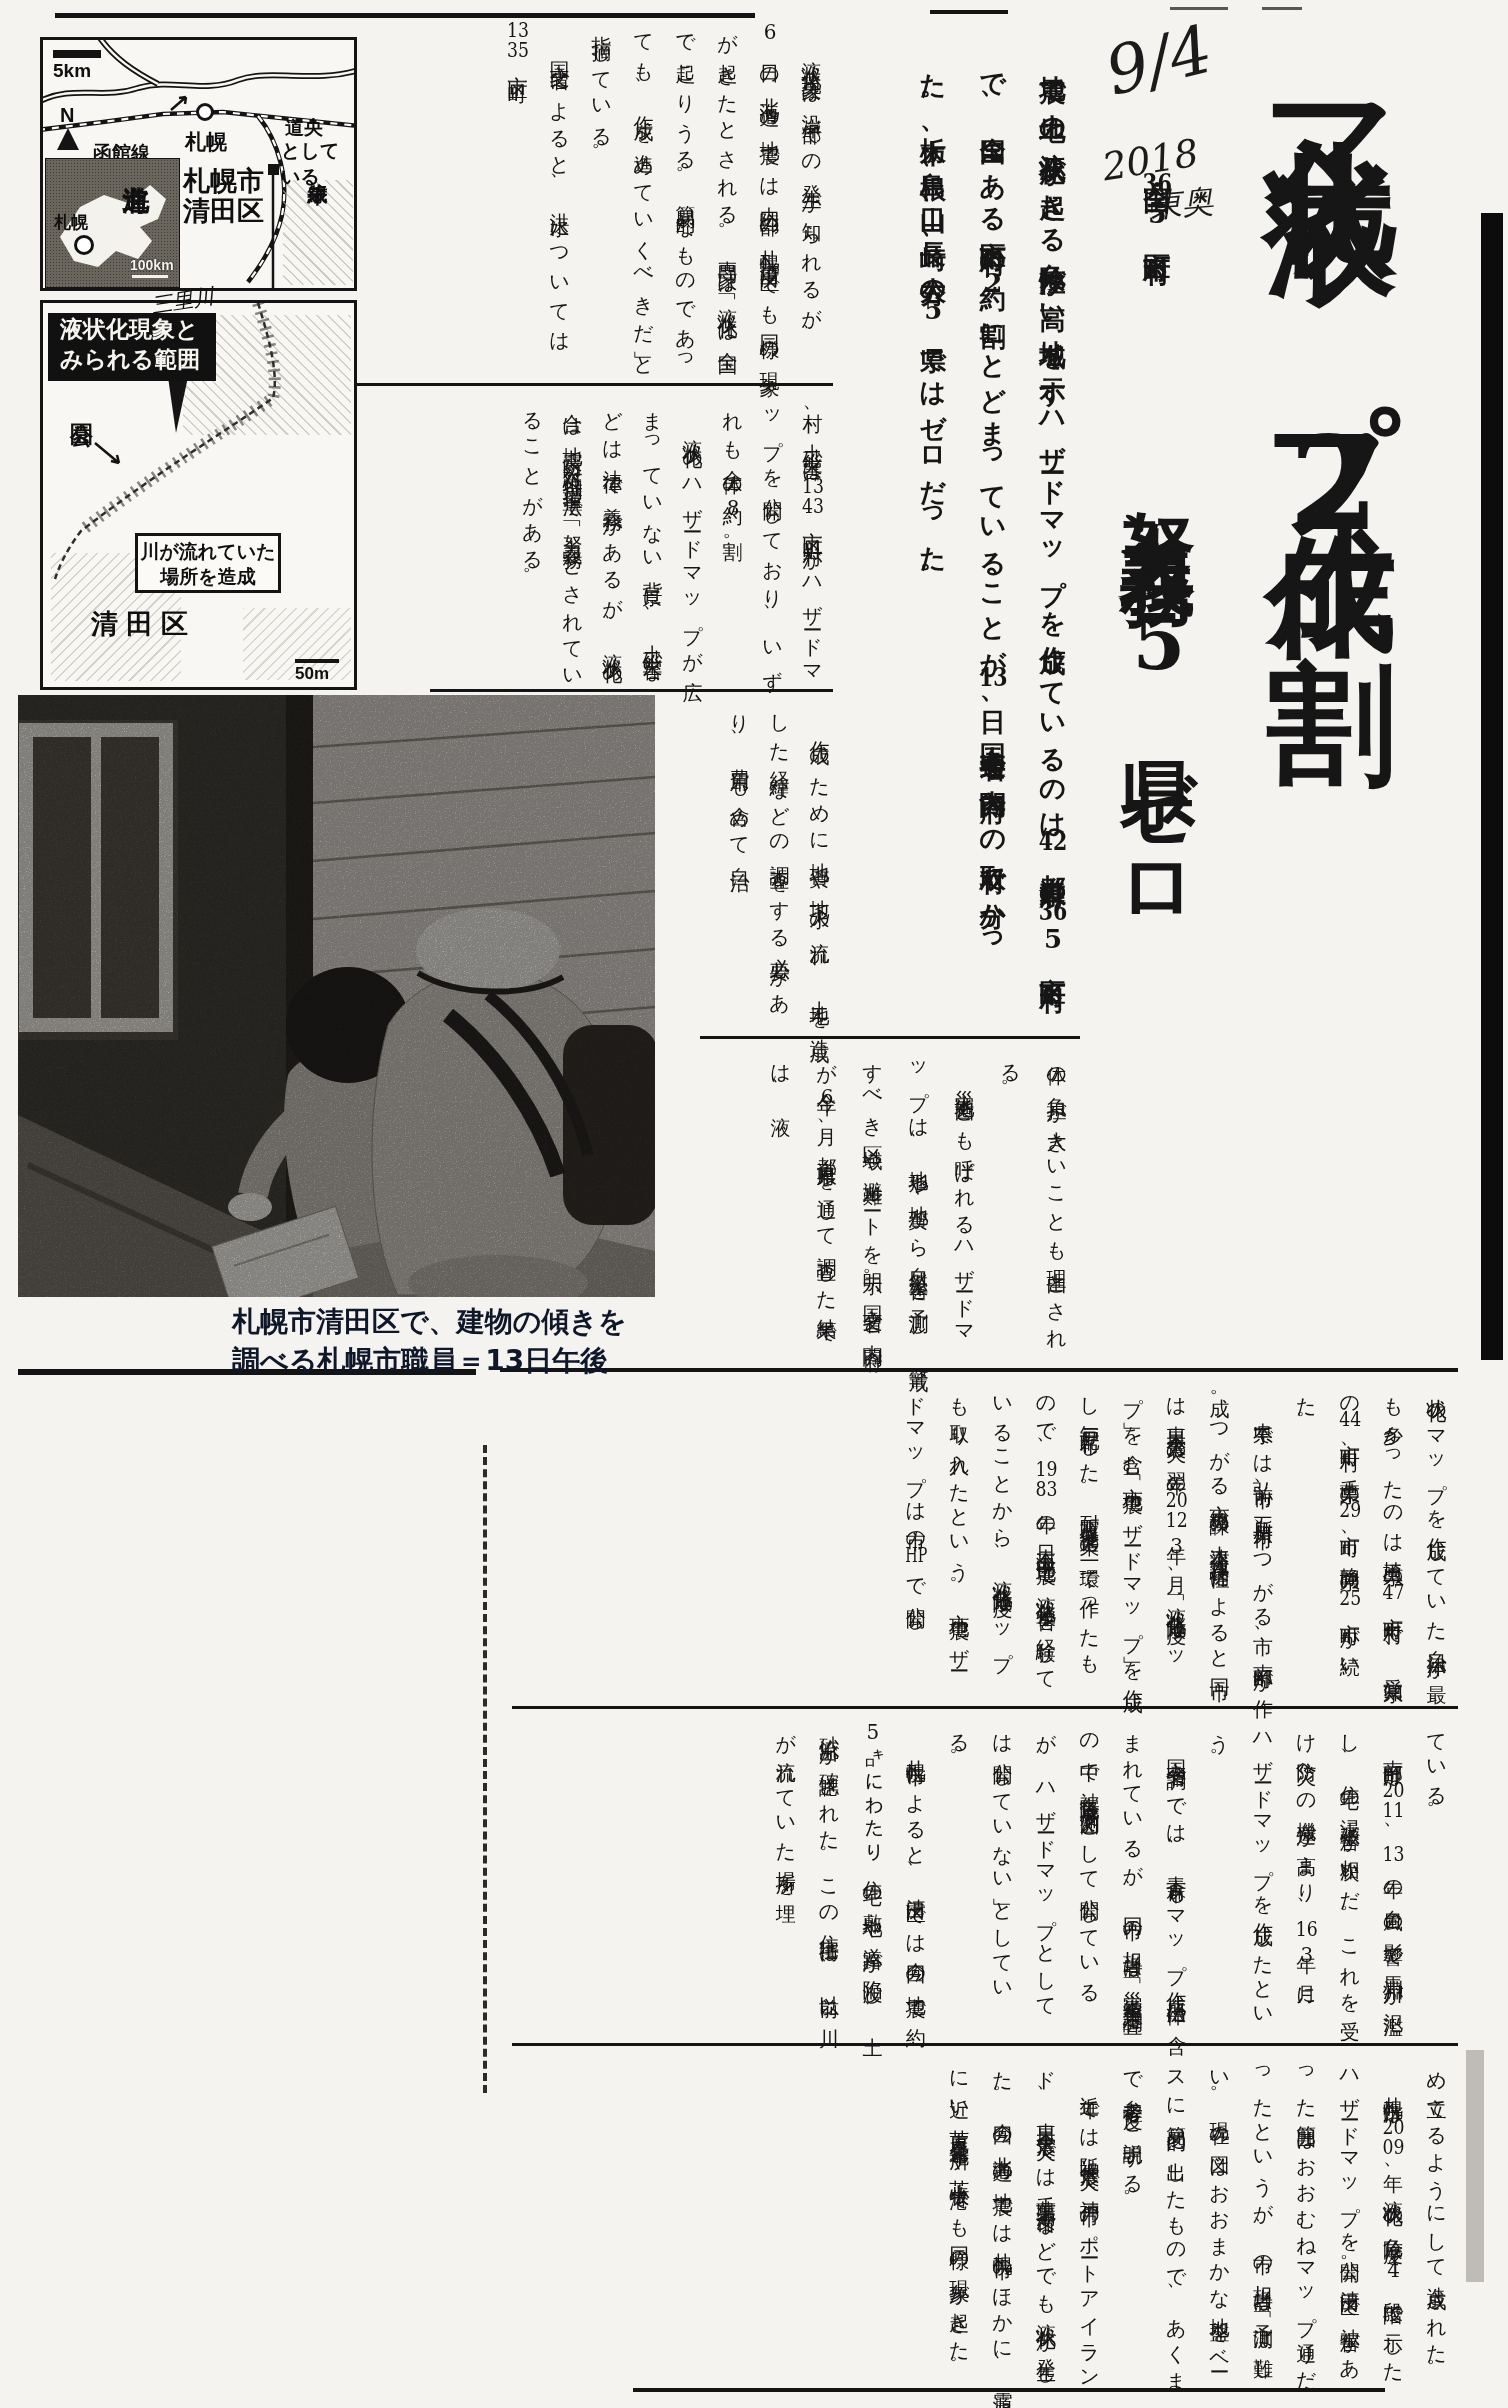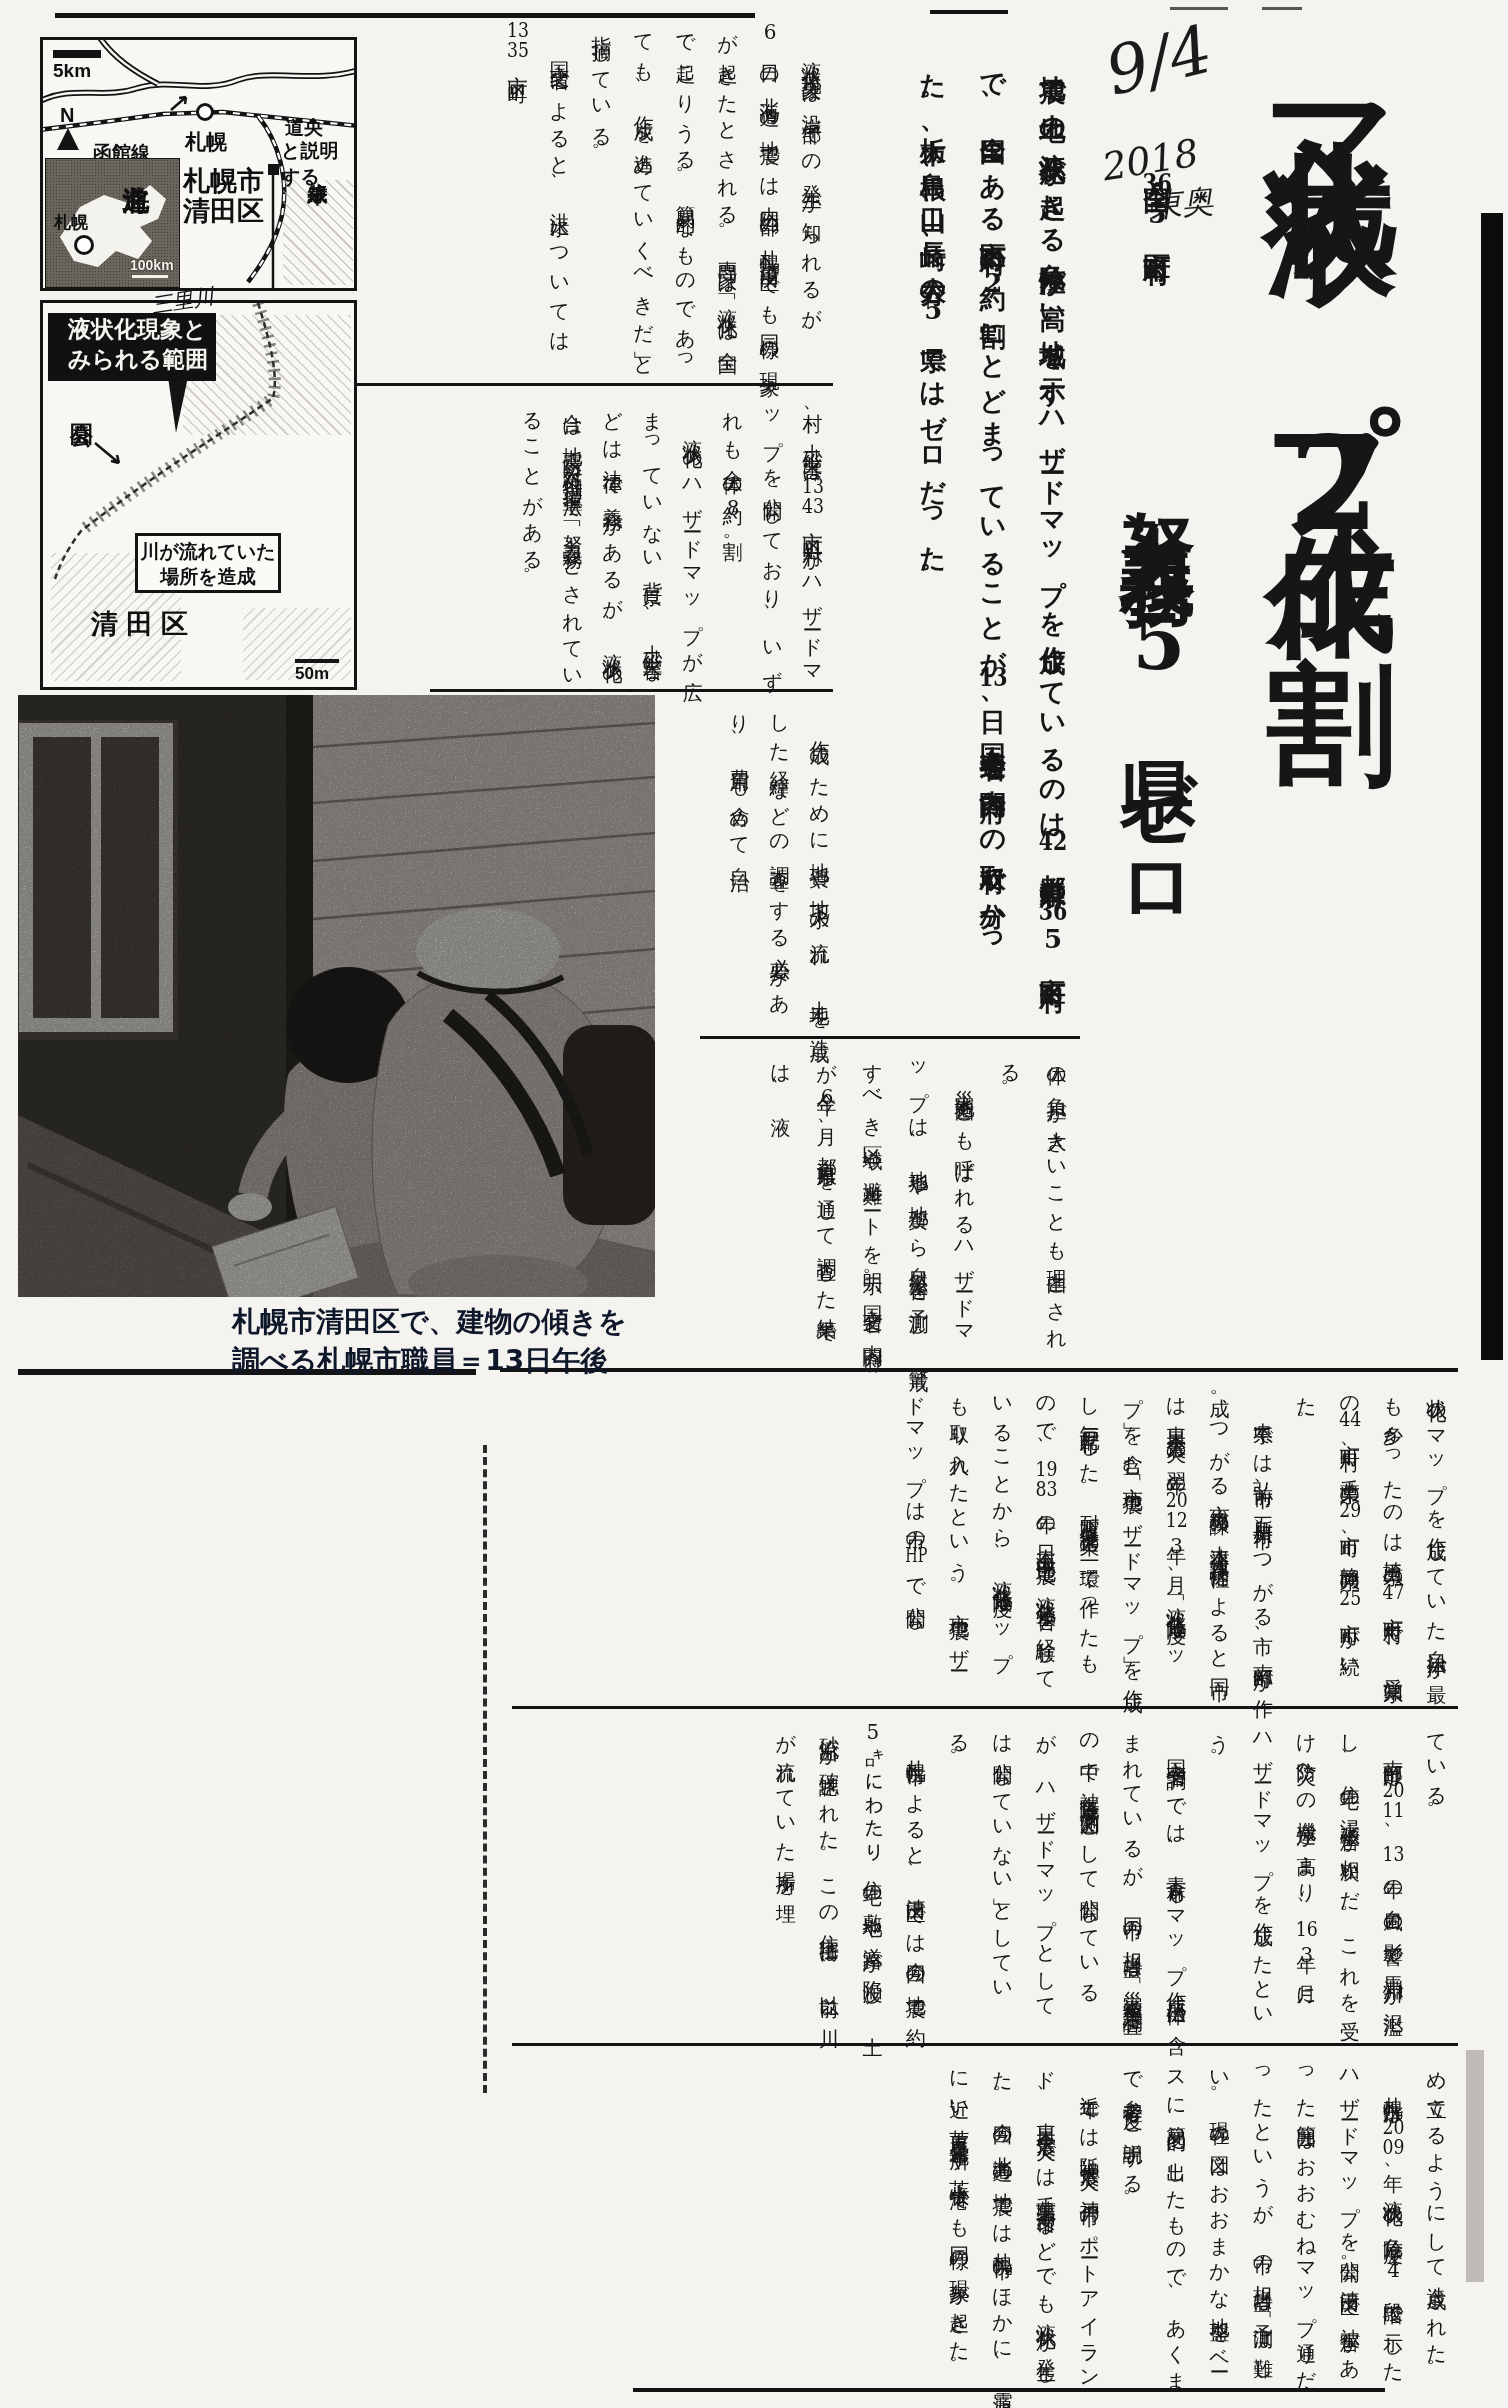--- a/index.html
+++ b/index.html
@@ -92,21 +92,21 @@
       <line x1="230" y1="135" x2="230" y2="248" stroke="#141414" stroke-width="2.5"></line>
     </svg>
     <div class="abs hatch45" style="left:240px;top:140px;width:70px;height:105px;opacity:.6;"></div>
     <div class="abs" style="left:10px;top:10px;width:48px;height:8px;background:#141414;"></div>
     <div class="mlabel" style="left:10px;top:20px;font-size:19px;">5km</div>
     <div class="mlabel" style="left:17px;top:64px;font-size:20px;">N</div>
     <div class="abs" style="left:14px;top:88px;width:0;height:0;border-left:11px solid transparent;border-right:11px solid transparent;border-bottom:22px solid #141414;"></div>
     <div class="mlabel" style="left:50px;top:100px;font-size:19px;">函館線</div>
     <div class="mlabel" style="left:142px;top:88px;font-size:21px;">札幌</div>
     <div class="mlabel" style="left:242px;top:75px;font-size:19px;">道央</div>
-    <div class="mlabel" style="left:238px;top:98px;font-size:19px;">と説明する</div>
+    <div class="mlabel" style="left:238px;top:98px;font-size:19px;">としている</div>
     <div class="v mlabel" style="left:262px;top:128px;font-size:20px;height:110px;font-family:'DejaVu Sans',sans-serif;">千歳線</div>
     <div class="mlabel" style="left:140px;top:126px;font-size:27px;line-height:1.12;">
       <div>札幌市</div>
       <div>清田区</div>
     </div>
     
     <div class="abs" style="left:2px;top:118px;width:133px;height:128px;background:#6a665e;background-image:radial-gradient(#413d37 1px,transparent 1px);background-size:3px 3px;border:1px solid #141414;">
       <svg width="133" height="128" viewBox="0 0 133 128">
         <path d="M14,78 L34,48 L58,36 L82,44 L104,26 L120,40 L112,60 L94,68 L106,82 L92,100 L70,92 L52,108 L28,102 Z" fill="#f4f2ec" stroke="none"></path>
       </svg>
@@ -122,21 +122,21 @@
     <div class="abs hatch45" style="left:140px;top:12px;width:168px;height:120px;opacity:.55;"></div>
     <div class="abs hatch315" style="left:8px;top:250px;width:130px;height:128px;opacity:.5;"></div>
     <div class="abs hatch315" style="left:200px;top:305px;width:108px;height:72px;opacity:.45;"></div>
     <svg width="311" height="384" viewBox="0 0 311 384" style="position:absolute;left:0;top:0;">
       <path d="M215,0 C226,35 236,72 230,95 C180,130 120,165 38,228" fill="none" stroke="#555" stroke-width="12" stroke-dasharray="2.5,6" opacity=".7"></path>
       <path d="M215,0 C226,35 236,72 230,95 C180,130 120,165 38,228 C26,244 18,258 12,276" fill="none" stroke="#2d2d2d" stroke-width="2.5" stroke-dasharray="6,4"></path>
       <polygon points="125,74 145,74 133,130" fill="#141414"></polygon>
       <path d="M52,140 L76,160 M76,160 l-8,-2 M76,160 l-2,-8" stroke="#141414" stroke-width="2.5" fill="none"></path>
     </svg>
     <div class="abs blackbox" style="left:5px;top:10px;width:168px;height:66px;padding-top:2px;">
-      <div class="mlabel" style="position:static;font-size:23px;line-height:1.3;padding-left:20px;color:#f6f4ef;">
+      <div class="mlabel" style="position:static;font-size:23px;line-height:1.3;padding-left:12px;color:#f6f4ef;">
         <div>液状化現象と</div>
         <div>みられる範囲</div>
       </div>
     </div>
     <div class="mlabel" style="left:108px;top:-16px;font-size:21px;font-style:italic;font-weight:400;transform:rotate(-9deg);font-family:'DejaVu Serif',serif;">三里川</div>
     <div class="v mlabel" style="left:24px;top:102px;height:80px;font-size:23px;font-family:'DejaVu Sans',sans-serif;">公園</div>
     <div class="abs" style="left:92px;top:230px;width:146px;height:60px;background:#fbfaf7;border:3px solid #141414;text-align:center;padding-top:4px;box-sizing:border-box;">
       <div class="mlabel" style="position:static;font-size:19px;line-height:1.3;">
         <div>川が流れていた</div>
         <div>場所を造成</div>

